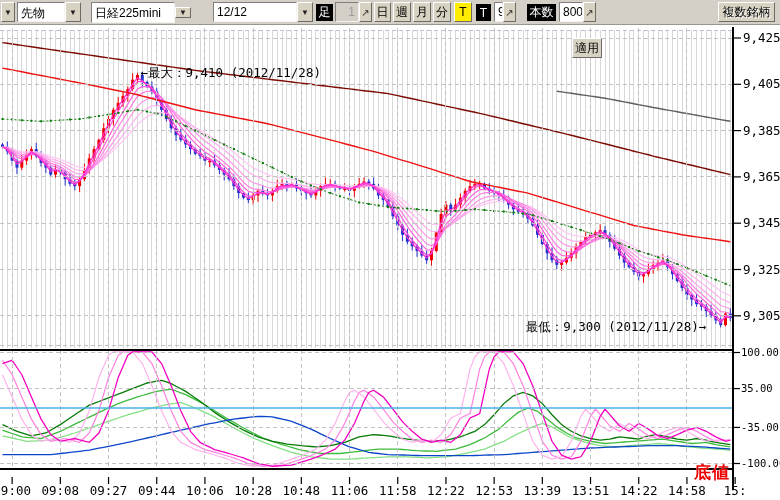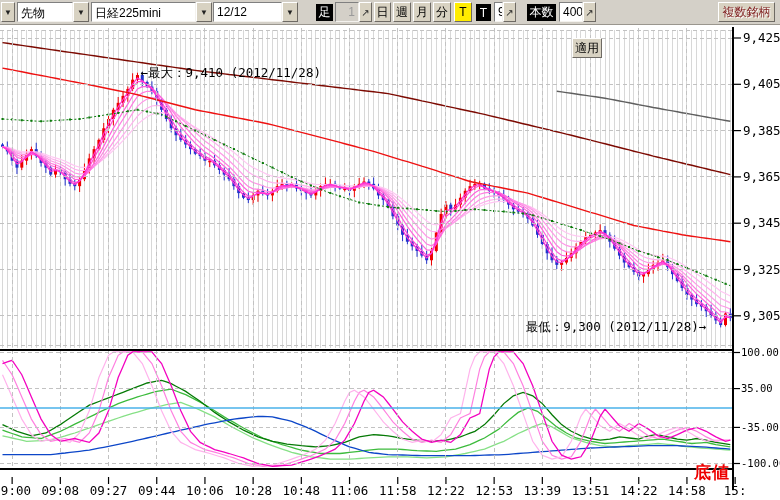--- a/index.html
+++ b/index.html
@@ -17,21 +17,21 @@
   .fld.num{text-align:right;}
   .fld.dis{background:#d4d0c8;color:#9a9a9a;}
   .btn3d{background:#d8d2c2;border:1px solid;border-color:#ffffff #6e6a64 #6e6a64 #ffffff;
          display:flex;align-items:center;justify-content:center;box-sizing:border-box;cursor:default;}
   .arr{width:16px;font-size:8px;color:#222;}
   .spinbtn{width:13px;font-size:10px;color:#222;}
   .blackbox{position:absolute;top:4px;height:17px;background:#000;color:#fff;
             display:flex;align-items:center;justify-content:center;font:12px "Liberation Sans",sans-serif;
             box-sizing:border-box;}
   .yellow{background:#ffec00;}
-  .disbtn{color:#7f1d1d;text-shadow:1px 1px 0 #ffffff;}
+  .disbtn{color:#000000;text-shadow:1px 1px 0 #ffffff;}
   
   #bottom-label{position:absolute;left:686px;top:461px;z-index:4;
       font:bold 17px "Liberation Sans",sans-serif;color:#ee0000;letter-spacing:1px;
       text-shadow:0 0 1px #ffffff;margin-left:8px;}
 </style>
 </head>
 <body>
 
 <div id="app">
 
@@ -480,31 +480,31 @@
       </g>
     </svg>
 
   <div id="bottom-label">底値</div>
 
   <div class="tb">
     <div class="ctl btn3d arr" style="left:1px;width:14px;">
       <span>▼</span>
     </div>
 
-    <div class="ctl combo" style="left:17px;width:72px;">
+    <div class="ctl combo" style="left:17px;width:64px;">
       <div class="fld">先物</div>
       <div class="btn3d arr">▼</div>
     </div>
 
-    <div class="ctl combo" style="left:91px;width:121px;">
+    <div class="ctl combo" style="left:91px;width:100px;align-items:center;">
       <div class="fld">日経225mini</div>
       <div class="btn3d arr">▼</div>
     </div>
 
-    <div class="ctl combo" style="left:213px;width:85px;border-radius:10px;">
+    <div class="ctl combo" style="left:213px;width:100px;border-radius:10px;">
       <div class="fld">12/12</div>
       <div class="btn3d arr">▼</div>
     </div>
 
     <div class="blackbox" style="left:316px;width:17px;">足</div>
 
     <div class="ctl combo" style="left:335px;width:37px;">
       <div class="fld num dis">1</div>
       <div class="btn3d spinbtn">↗</div>
     </div>
@@ -518,21 +518,21 @@
     <div class="blackbox" style="left:476px;width:15px;">T</div>
 
     <div class="ctl combo" style="left:494px;width:22px;">
       <div class="fld num">96</div>
       <div class="btn3d spinbtn">↗</div>
     </div>
 
     <div class="blackbox" style="left:527px;width:29px;">本数</div>
 
     <div class="ctl combo" style="left:559px;width:37px;">
-      <div class="fld num">400</div>
+      <div class="fld num">800</div>
       <div class="btn3d spinbtn">↗</div>
     </div>
 
     <div class="ctl btn3d" style="left:572px;width:30px;margin-top:36px;">適用</div>
 
     <div class="ctl btn3d disbtn" style="left:718px;width:57px;">複数銘柄</div>
   </div>
 </div>
 
 </body></html>

